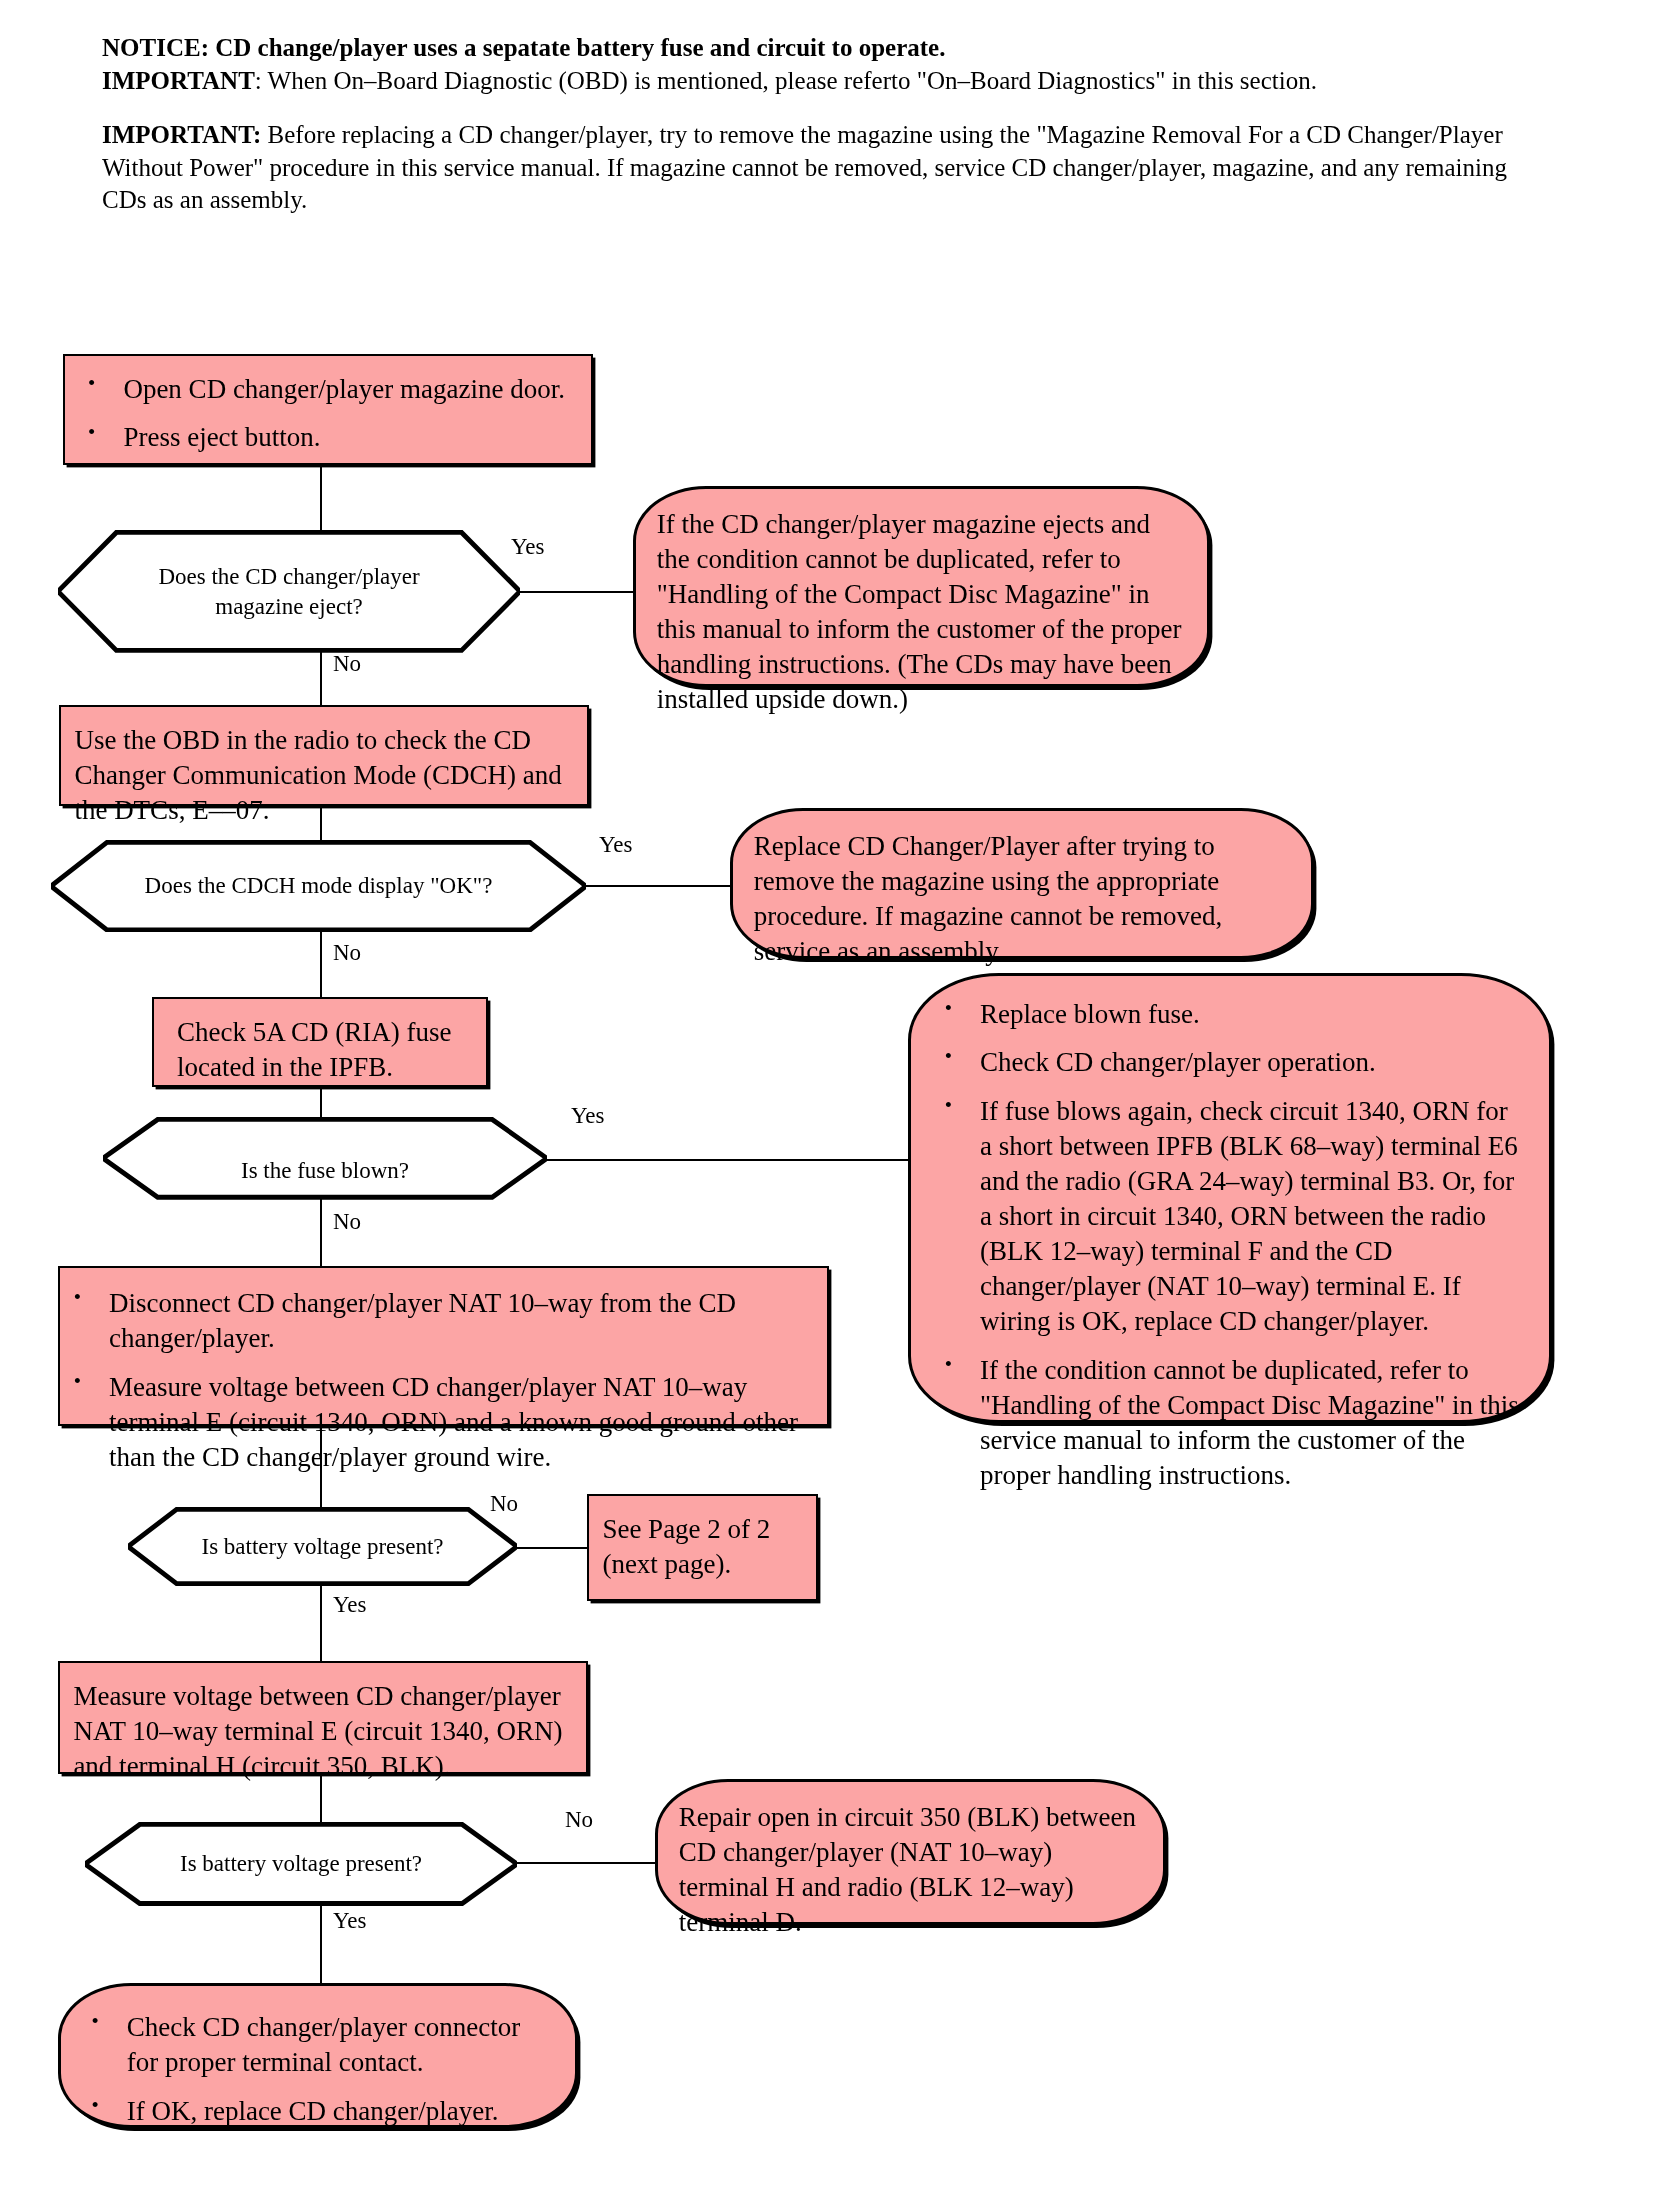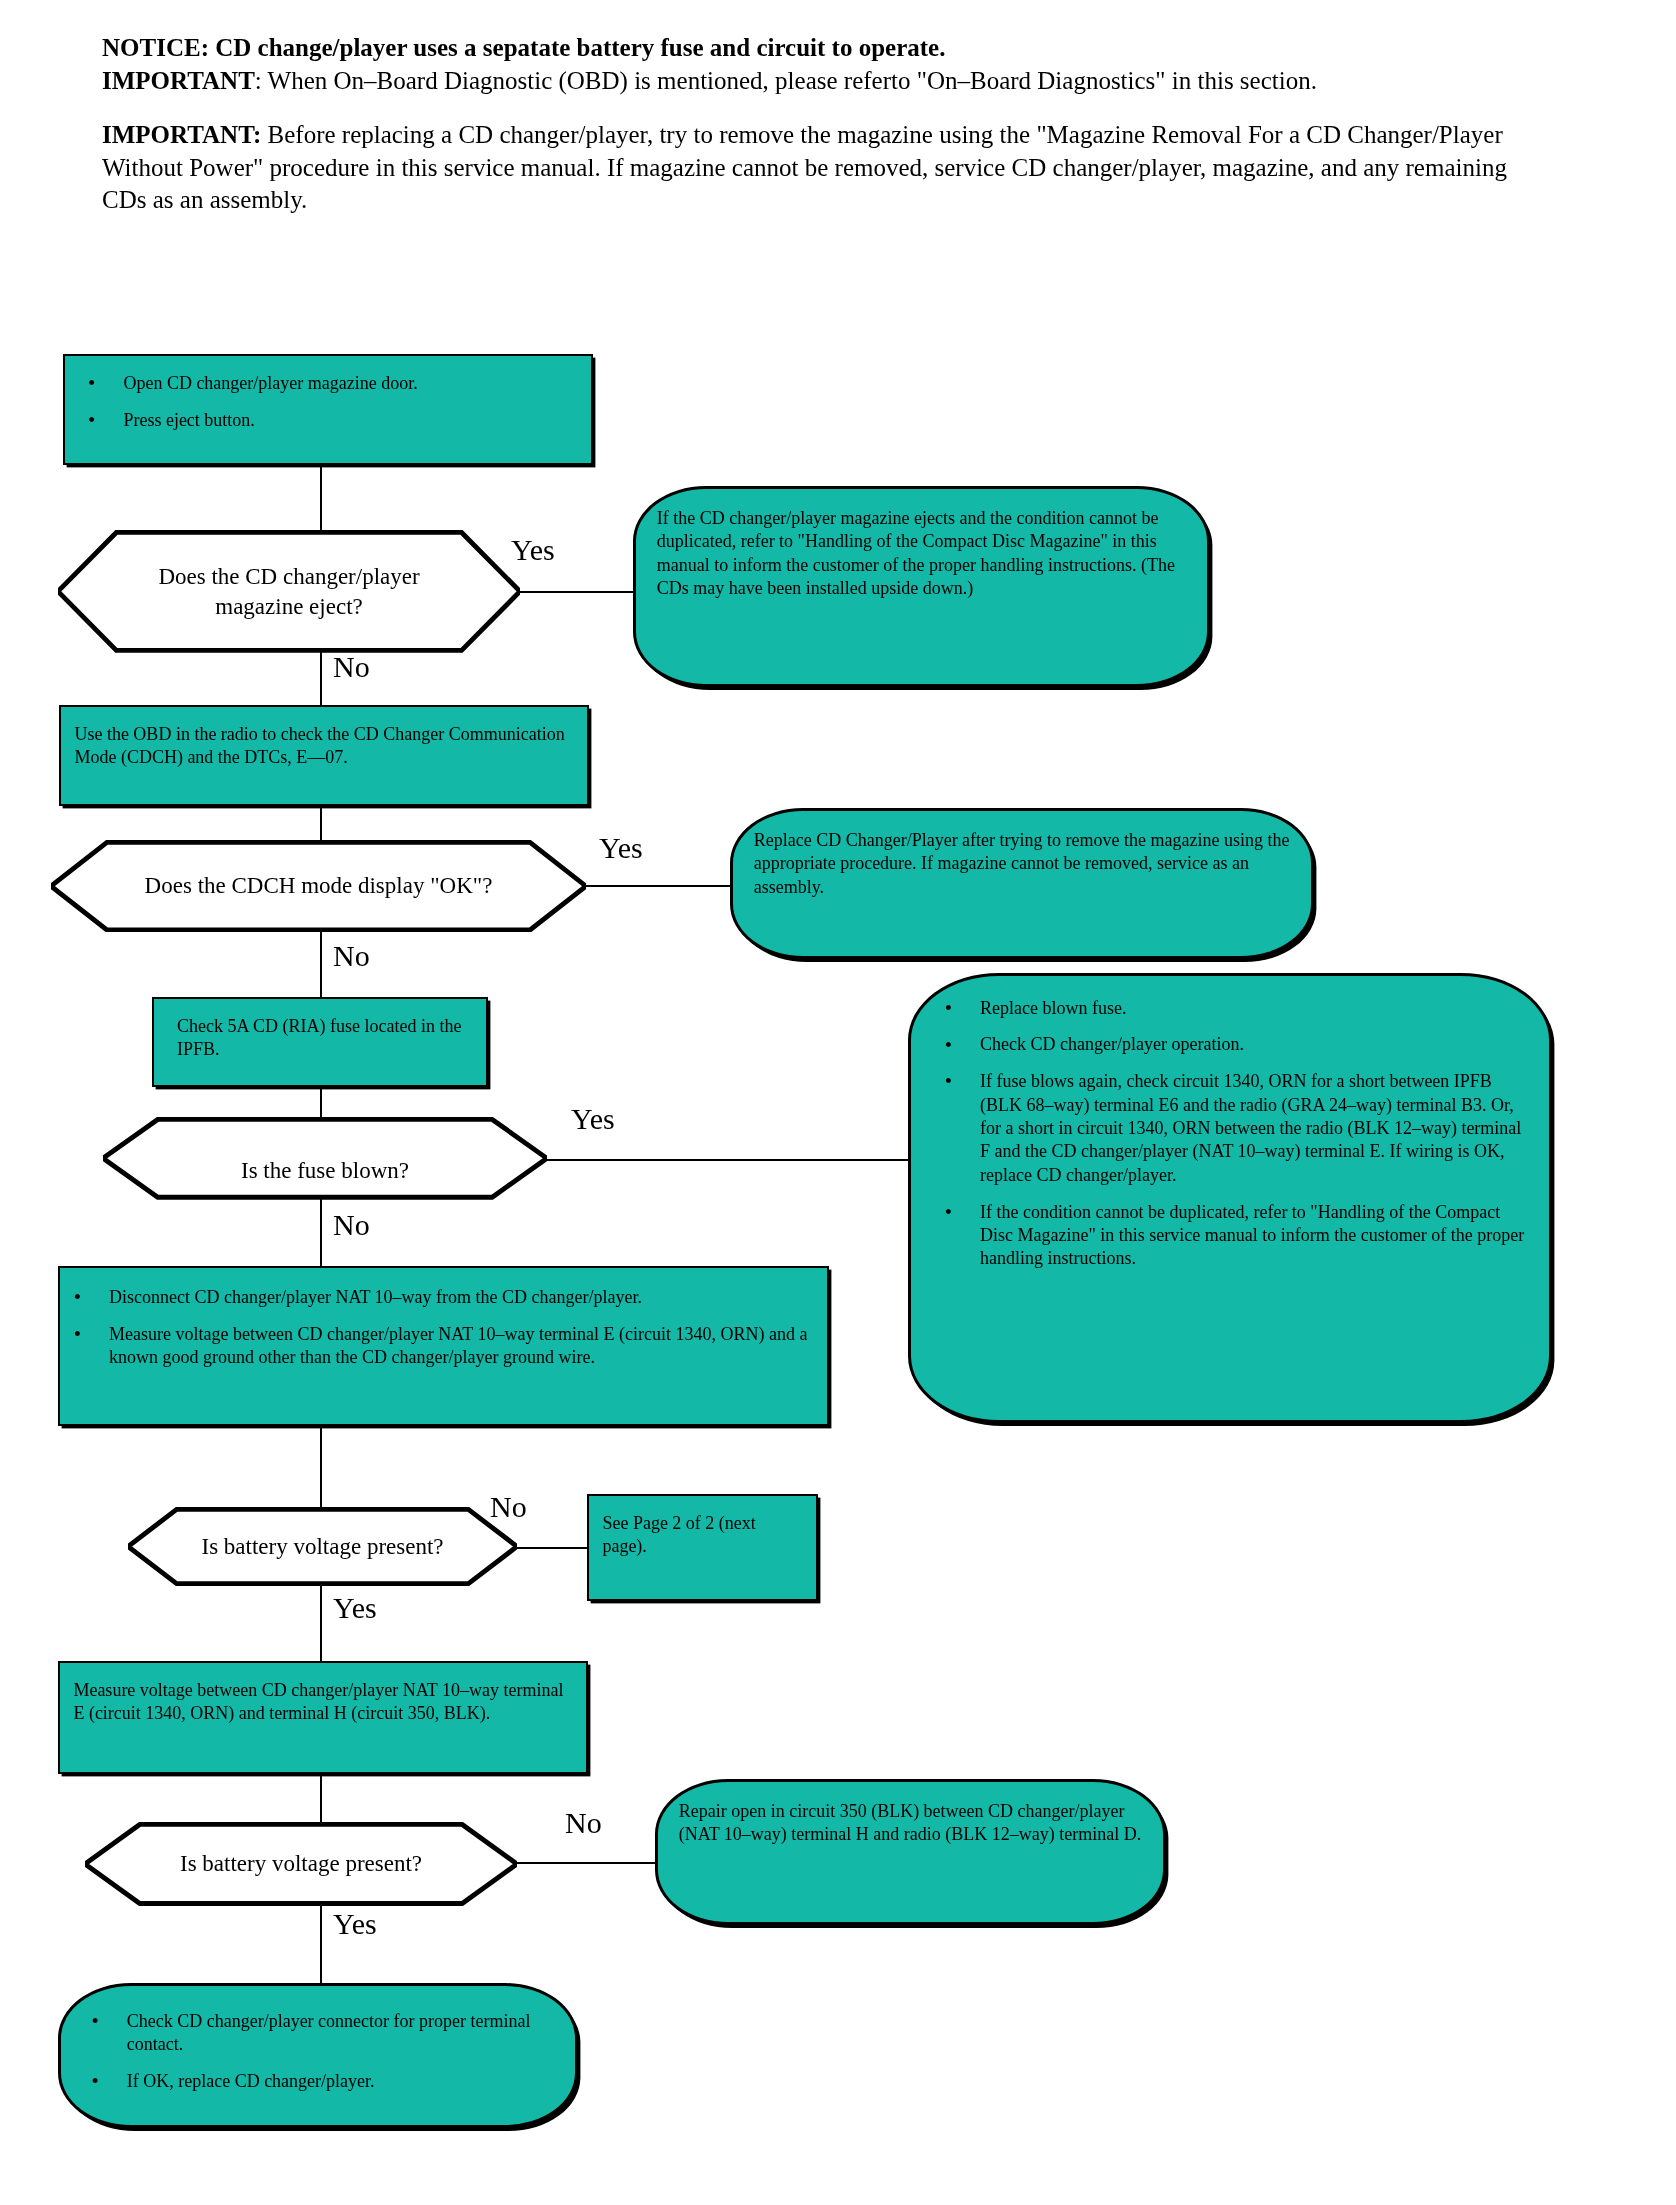--- a/index.html
+++ b/index.html
@@ -41,22 +41,22 @@
     position: absolute;
     left: 0;
     top: 0;
     width: 1676px;
     height: 2205px;
   }
 
   .node {
     position: absolute;
     box-sizing: border-box;
-    background: #14b8a6;
-    font-size: 18px;
+    background: #fca5a5;
+    font-size: 27px;
     line-height: 1.30;
   }
 
   
   .rect {
     border: 2.4px solid #000;
     box-shadow: 3px 3px 0 -0.6px #000;
   }
   .rect .inner {
     padding: 16px 13.4px;
@@ -118,21 +118,21 @@
     width: 2.4px;
     background: #000;
   }
   .hline {
     position: absolute;
     height: 2.4px;
     background: #000;
   }
   .branch-label {
     position: absolute;
-    font-size: 30px;
+    font-size: 23px;
     line-height: 1;
     background: transparent;
   }
 </style>
 </head>
 <body>
 
 <div id="page">
 
   <div class="intro">

